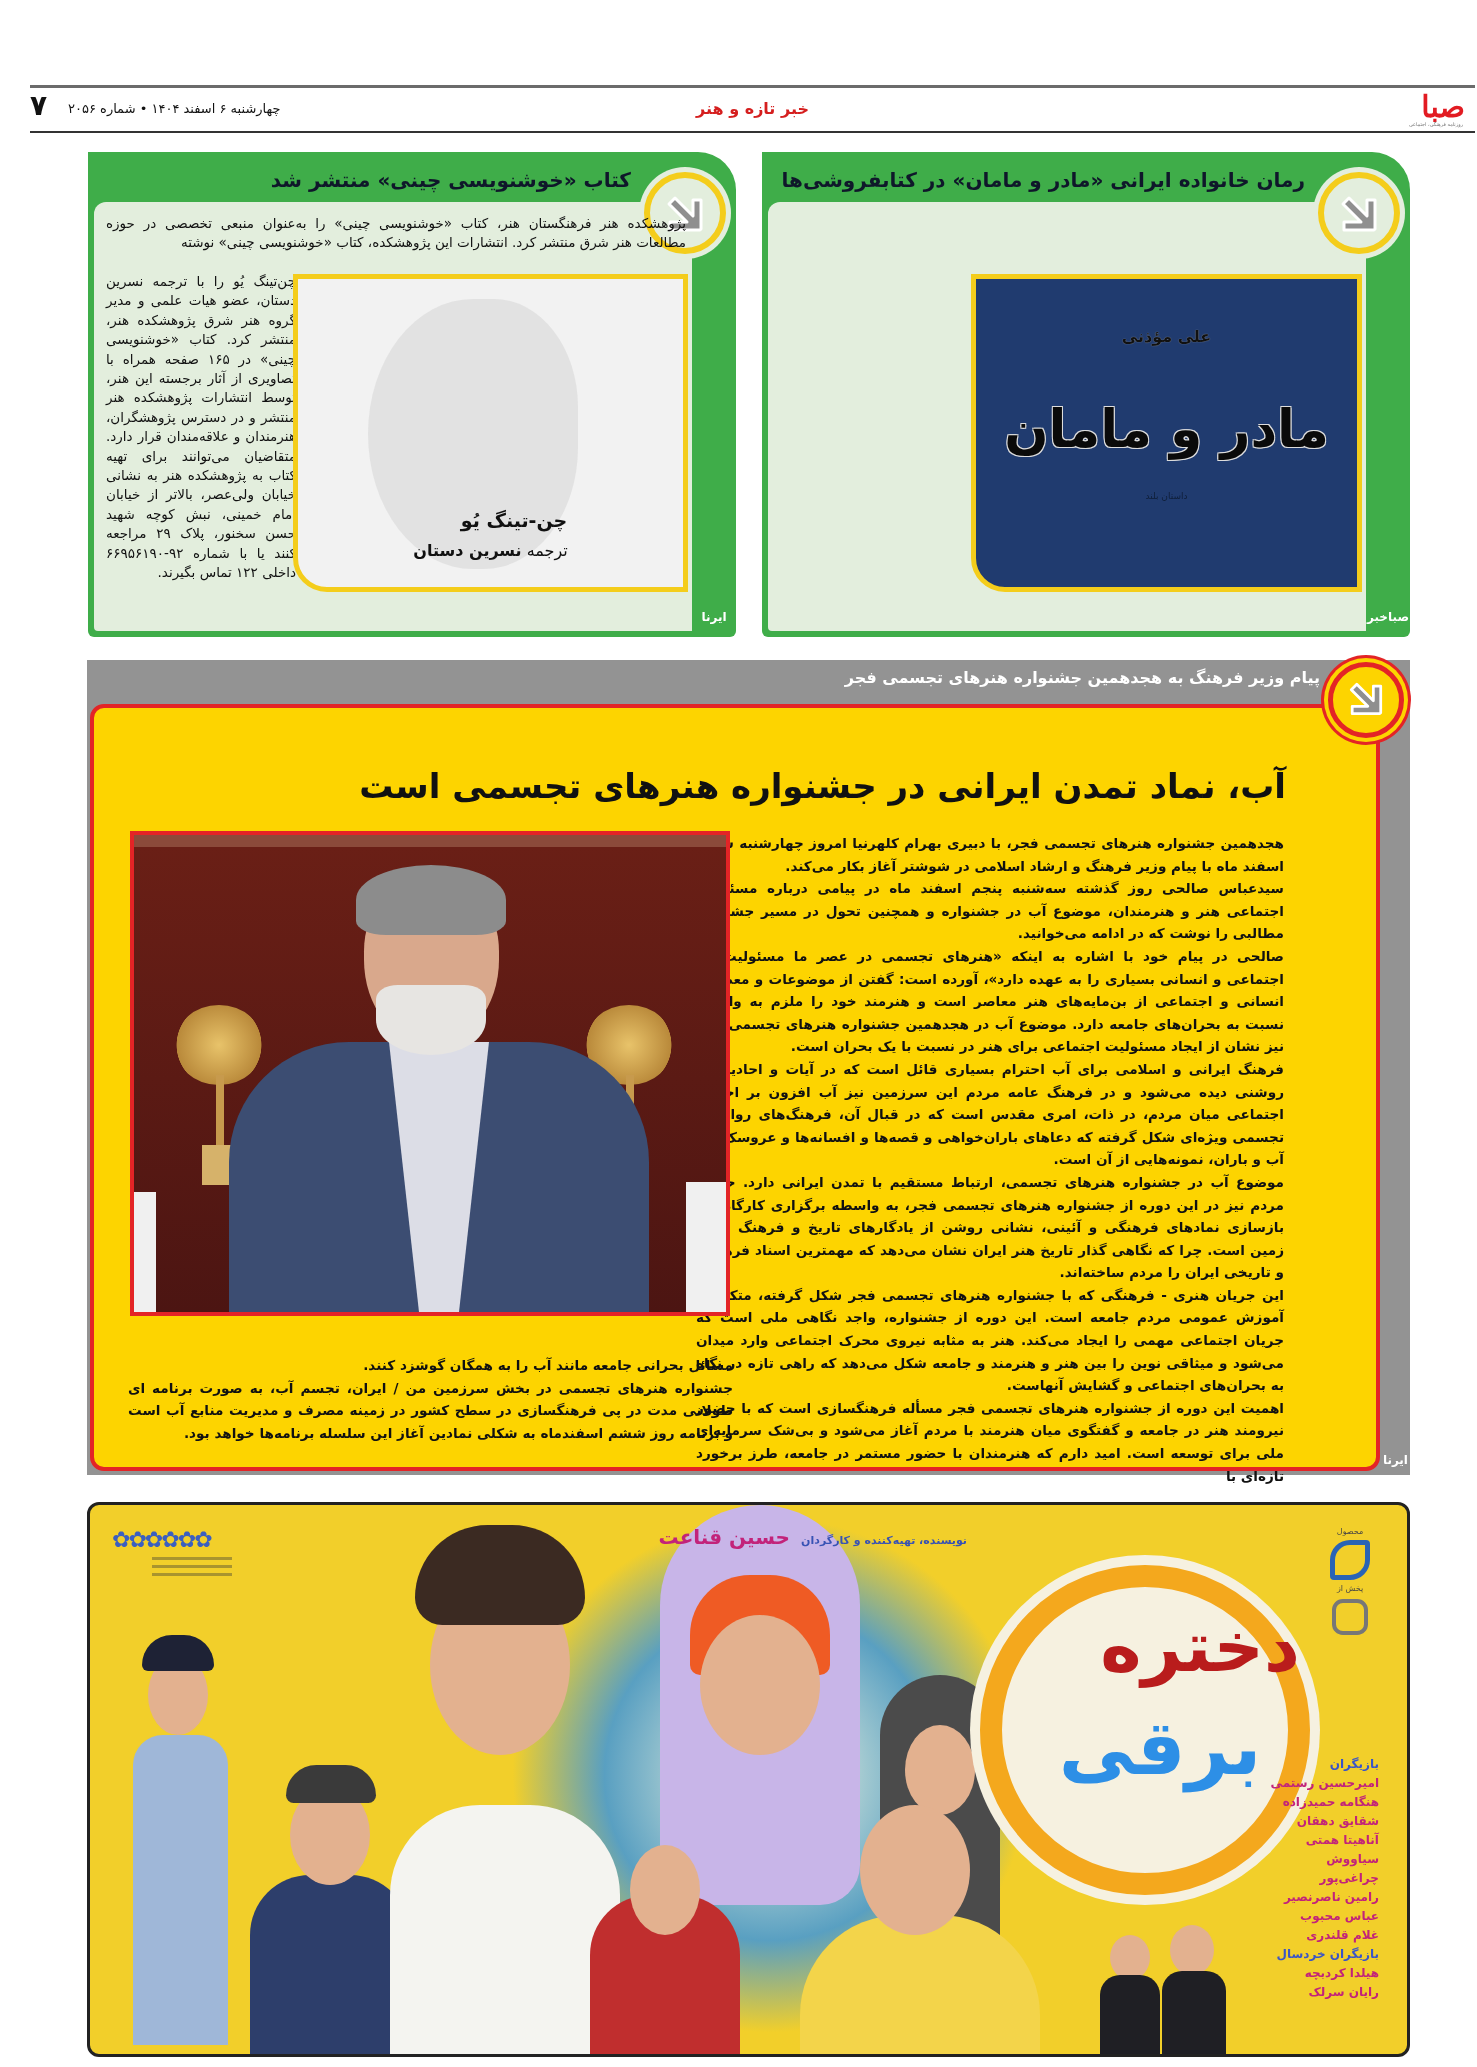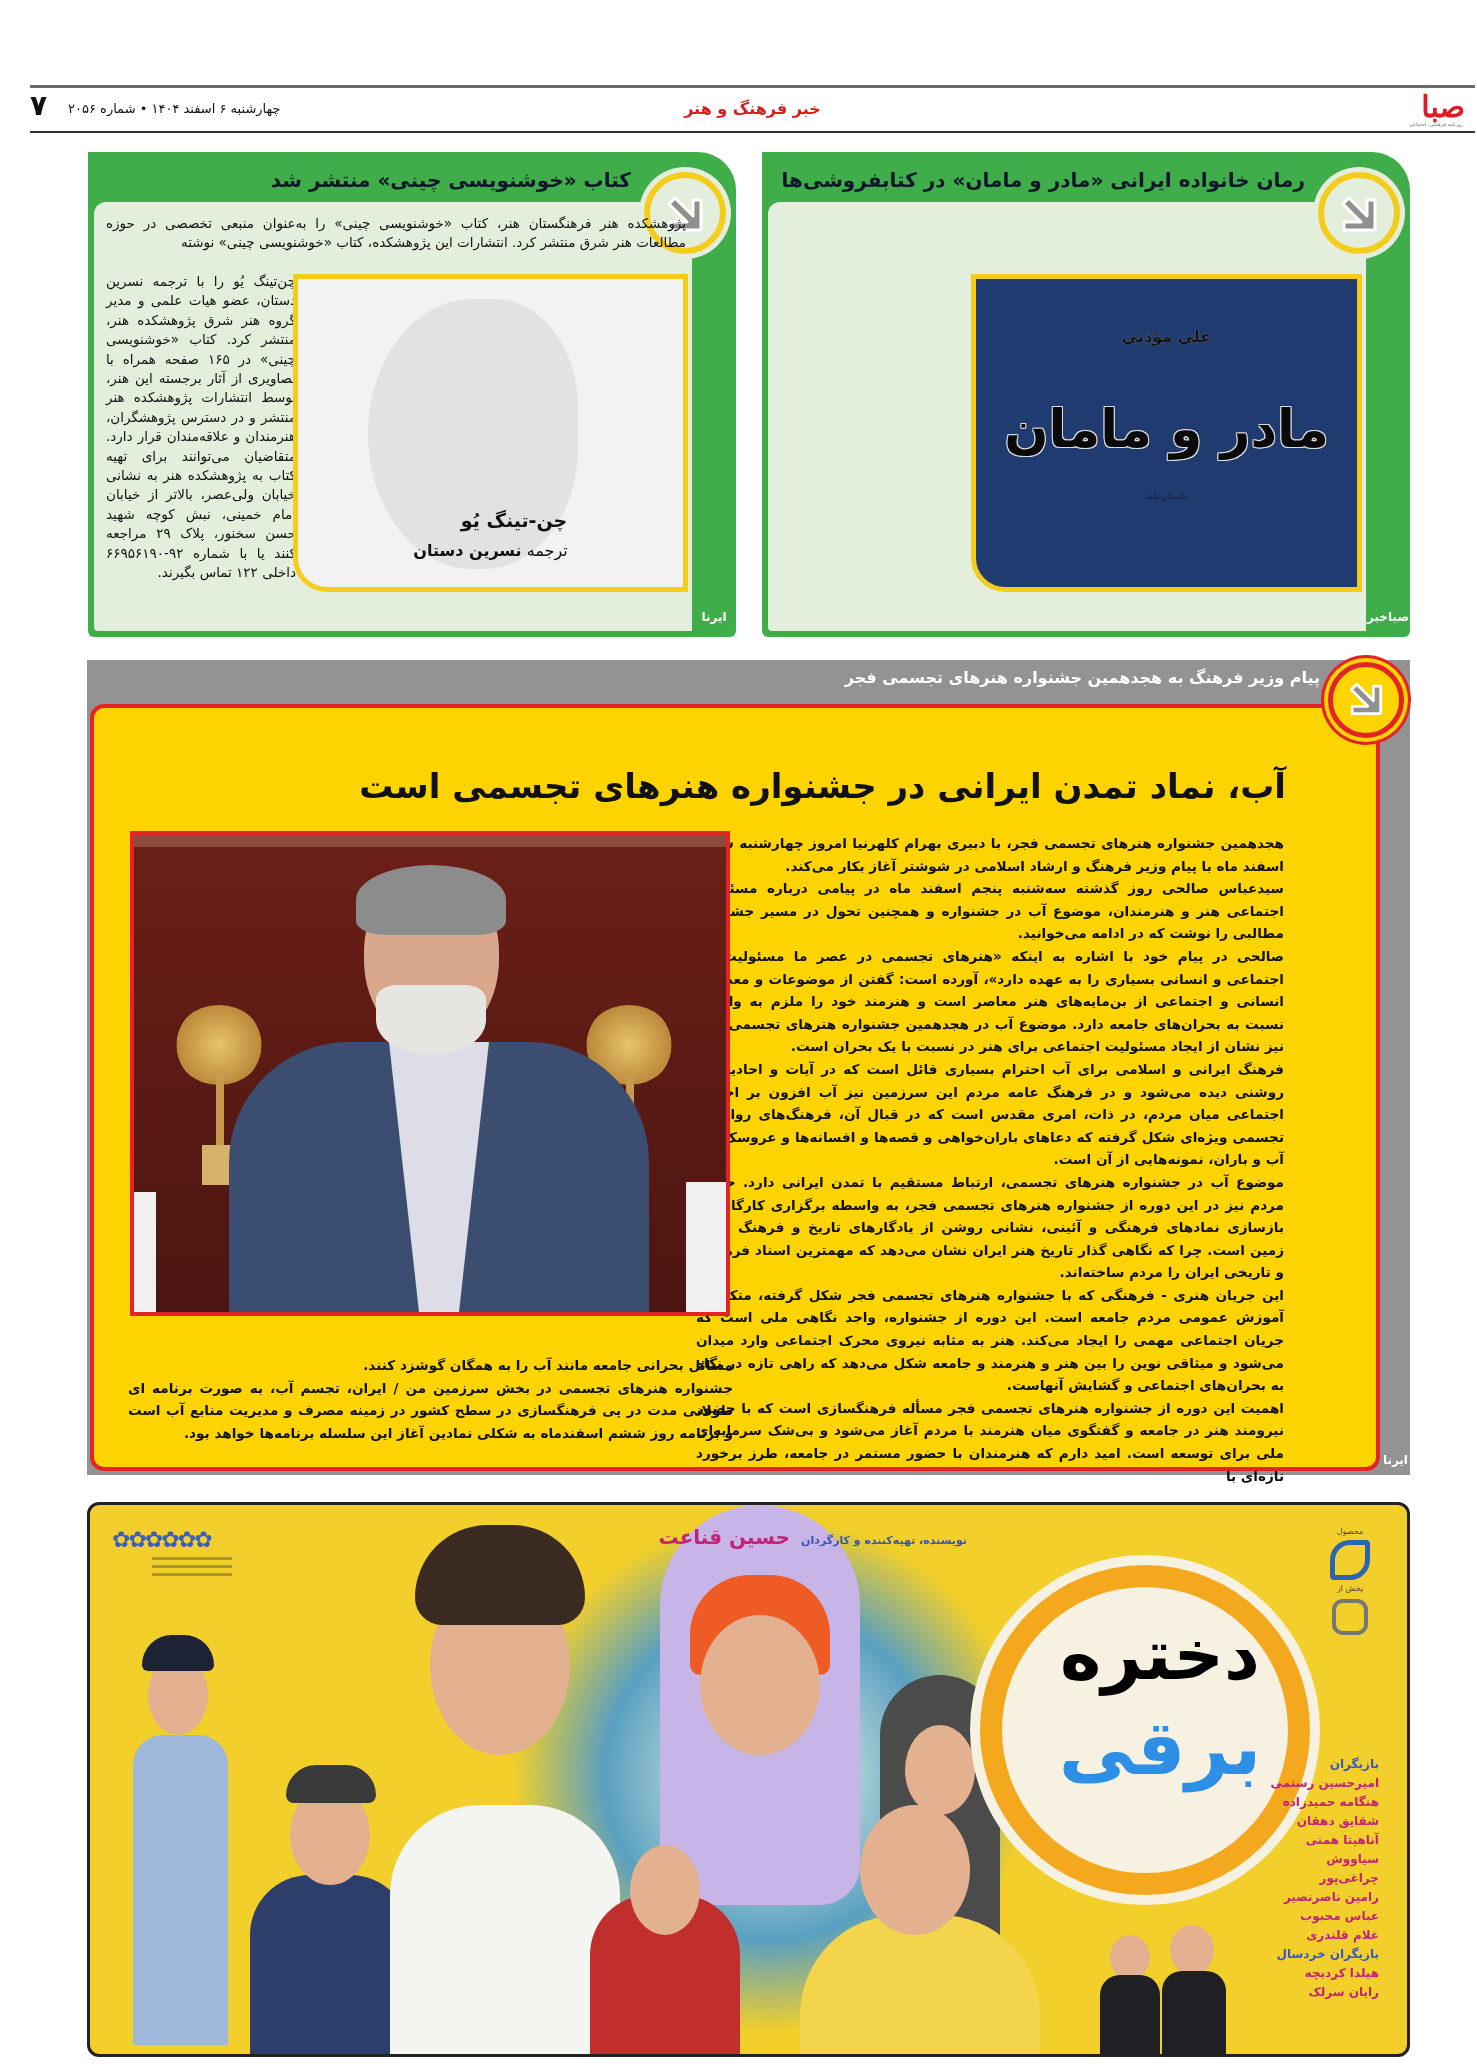--- a/index.html
+++ b/index.html
@@ -69,21 +69,21 @@
   .portrait .suit { position: absolute; left: 95px; bottom: 0; width: 420px; height: 270px; background: #3c4d72; border-radius: 120px 120px 0 0; }
   .portrait .shirt { position: absolute; left: 255px; bottom: 0; width: 100px; height: 270px; background: #dcdde6; clip-path: polygon(0 0, 100% 0, 70% 100%, 30% 100%); }
   .portrait .head { position: absolute; left: 230px; top: 40px; width: 135px; height: 170px; background: #d9a88c; border-radius: 45% 45% 50% 50%; }
   .portrait .hair { position: absolute; left: 222px; top: 30px; width: 150px; height: 70px; background: #8c8c8c; border-radius: 50% 50% 20% 20%; }
   .portrait .beard { position: absolute; left: 242px; top: 150px; width: 110px; height: 70px; background: #e7e5e2; border-radius: 20% 20% 50% 50%; }
 
   
   .poster { position: absolute; left: 87px; top: 1502px; width: 1323px; height: 555px; background: #f2cf2a; border: 3px solid #222; border-radius: 12px; overflow: hidden; }
   .poster .swirl { position: absolute; left: 420px; top: 10px; width: 520px; height: 520px; border-radius: 50%; background: radial-gradient(circle, #d7eefc 10%, #3e97dc 45%, #f2cf2a 70%); opacity: .85; }
   .poster .logo-ring { position: absolute; left: 890px; top: 60px; width: 330px; height: 330px; border-radius: 50%; background: #f6f1e0; border: 22px solid #f4a81d; box-shadow: 0 0 0 10px #f6f1e0; }
-  .poster .movie-title-1 { position: absolute; left: 930px; top: 110px; width: 280px; text-align: center; color: #000000; font-weight: bold; font-size: 70px; direction: rtl; line-height: 80px; }
+  .poster .movie-title-1 { position: absolute; left: 930px; top: 102px; width: 280px; color: #b91c1c; font-weight: bold; font-size: 70px; direction: rtl; line-height: 80px; }
   .poster .movie-title-2 { position: absolute; left: 930px; top: 200px; width: 280px; text-align: center; color: #2d8fe6; font-weight: bold; font-size: 76px; direction: rtl; line-height: 86px; }
   .poster .director { position: absolute; right: 440px; top: 20px; direction: rtl; white-space: nowrap; }
   .poster .director .role { color: #3752b4; font-size: 11px; font-weight: bold; }
   .poster .director .name { color: #c2237a; font-size: 20px; font-weight: bold; margin-right: 6px; }
   .poster .producer { position: absolute; right: 22px; top: 22px; width: 70px; text-align: center; direction: rtl; }
   .poster .producer .lbl { font-size: 8px; color: #444; }
   .poster .producer .mark { width: 40px; height: 40px; margin: 4px auto; border: 5px solid #2a64b5; border-radius: 50% 10% 50% 10%; }
   .poster .producer .mark2 { width: 36px; height: 36px; margin: 6px auto; border: 4px solid #777; border-radius: 30%; }
   .poster .cast { position: absolute; right: 28px; top: 250px; width: 110px; direction: rtl; text-align: right; font-size: 12px; line-height: 19px; font-weight: bold; }
   .poster .cast .hd { color: #3a55c7; }
@@ -96,21 +96,21 @@
   .fig .face { position: absolute; border-radius: 50%; background: #e3b18f; }
   .fig .body { position: absolute; }
 </style>
 </head>
 <body>
 
 <header class="masthead">
   <div class="rule-top"></div>
   <div class="logo" style="color: rgb(226, 27, 34);">صبا</div>
   <div class="logo-sub">روزنامه فرهنگی، اجتماعی</div>
-  <div class="section-name">خبر فرهنگ و هنر</div>
+  <div class="section-name">خبر تازه و هنر</div>
   <div class="issue-info">چهارشنبه ۶ اسفند ۱۴۰۴ • شماره ۲۰۵۶</div>
   <div class="page-num">۷</div>
   <div class="rule-bot"></div>
 </header>
 
 <section class="gbox" id="gbox-right" style="background: rgb(63, 173, 73);">
   <div class="inner"></div>
   <h2 class="title-text">رمان خانواده ایرانی «مادر و مامان» در کتابفروشی‌ها</h2>
   <div class="badge">
     <svg class="arrow" viewBox="0 0 50 50">

